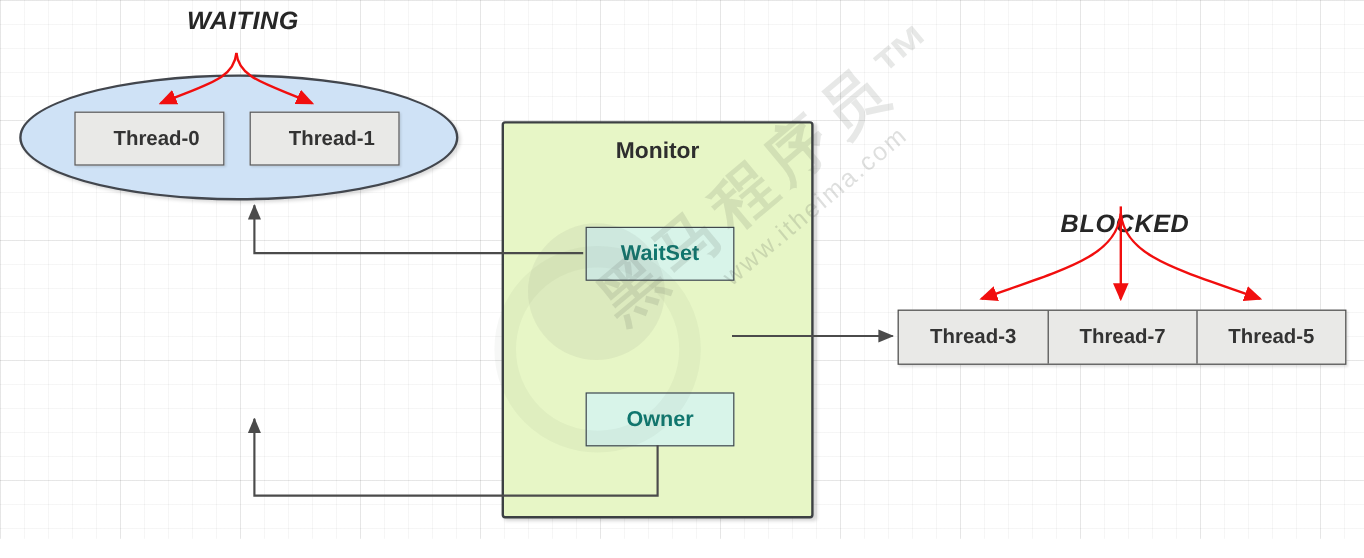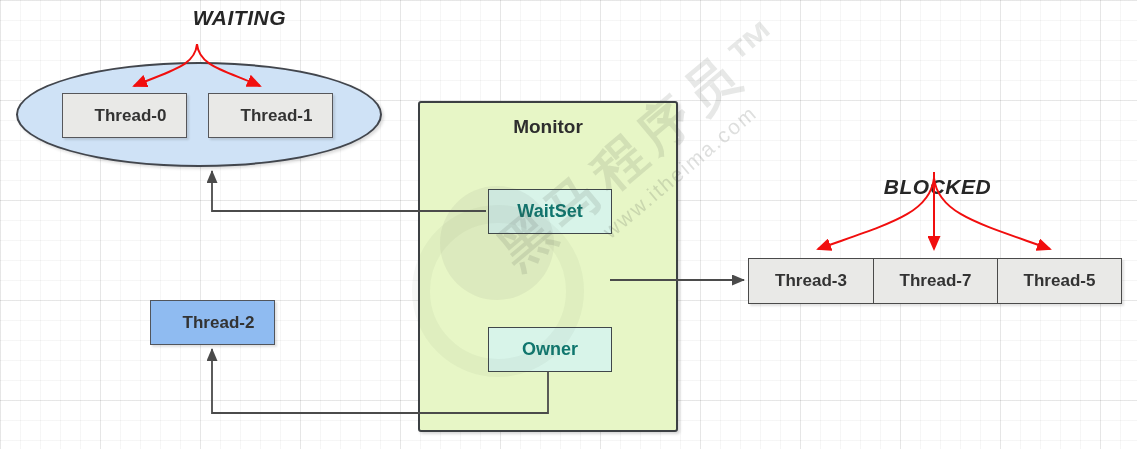--- a/index.html
+++ b/index.html
@@ -20,21 +20,21 @@
       linear-gradient(to bottom, rgba(90,90,90,0.055) 1px, transparent 1px);
     background-size:100px 100px,100px 100px,20px 20px,20px 20px;
     z-index:0;
   }
   .shape{position:absolute;box-sizing:border-box;z-index:2;}
   .title{
     position:absolute;z-index:2;
     font-style:italic;font-weight:700;font-size:21px;color:#262626;
     text-align:center;letter-spacing:0.5px;white-space:nowrap;
   }
-  #waiting-title{left:141px;top:6px;width:145px;text-align:right;}
+  #waiting-title{left:130px;top:6px;width:145px;}
   #blocked-title{left:855px;top:146px;width:165px;margin-top:29px;}
 
   #waiting-ellipse{
     left:16px;top:62px;width:366px;height:105px;
     background:#cfe2f6;border:2.5px solid #42464d;border-radius:50%;
     box-shadow:2px 2px 3px rgba(0,0,0,0.14);
   }
   .node{
     display:flex;align-items:center;justify-content:center;
     font-weight:700;font-size:17px;color:#333333;
@@ -112,21 +112,20 @@
   <div id="waiting-ellipse" class="shape"></div>
   <div id="thread0" class="shape node">Thread-0</div>
   <div id="thread1" class="shape node">Thread-1</div>
 
   <div id="monitor" class="shape">
     <div id="monitor-title">Monitor</div>
     <div id="slot-waitset" class="slot">WaitSet</div>
     <div id="slot-owner" class="slot">Owner</div>
   </div>
 
-  <div id="thread2" class="shape node">Thread-2</div>
 
   <div id="blocked-row" class="shape">
     <div class="blocked-cell">Thread-3</div>
     <div class="blocked-cell">Thread-7</div>
     <div class="blocked-cell">Thread-5</div>
   </div>
 
   <svg id="connector-layer" width="1137" height="465">
     <defs>
       <marker id="mk-dark" markerUnits="userSpaceOnUse" markerWidth="13" markerHeight="11" refX="12" refY="5.5" orient="auto">

